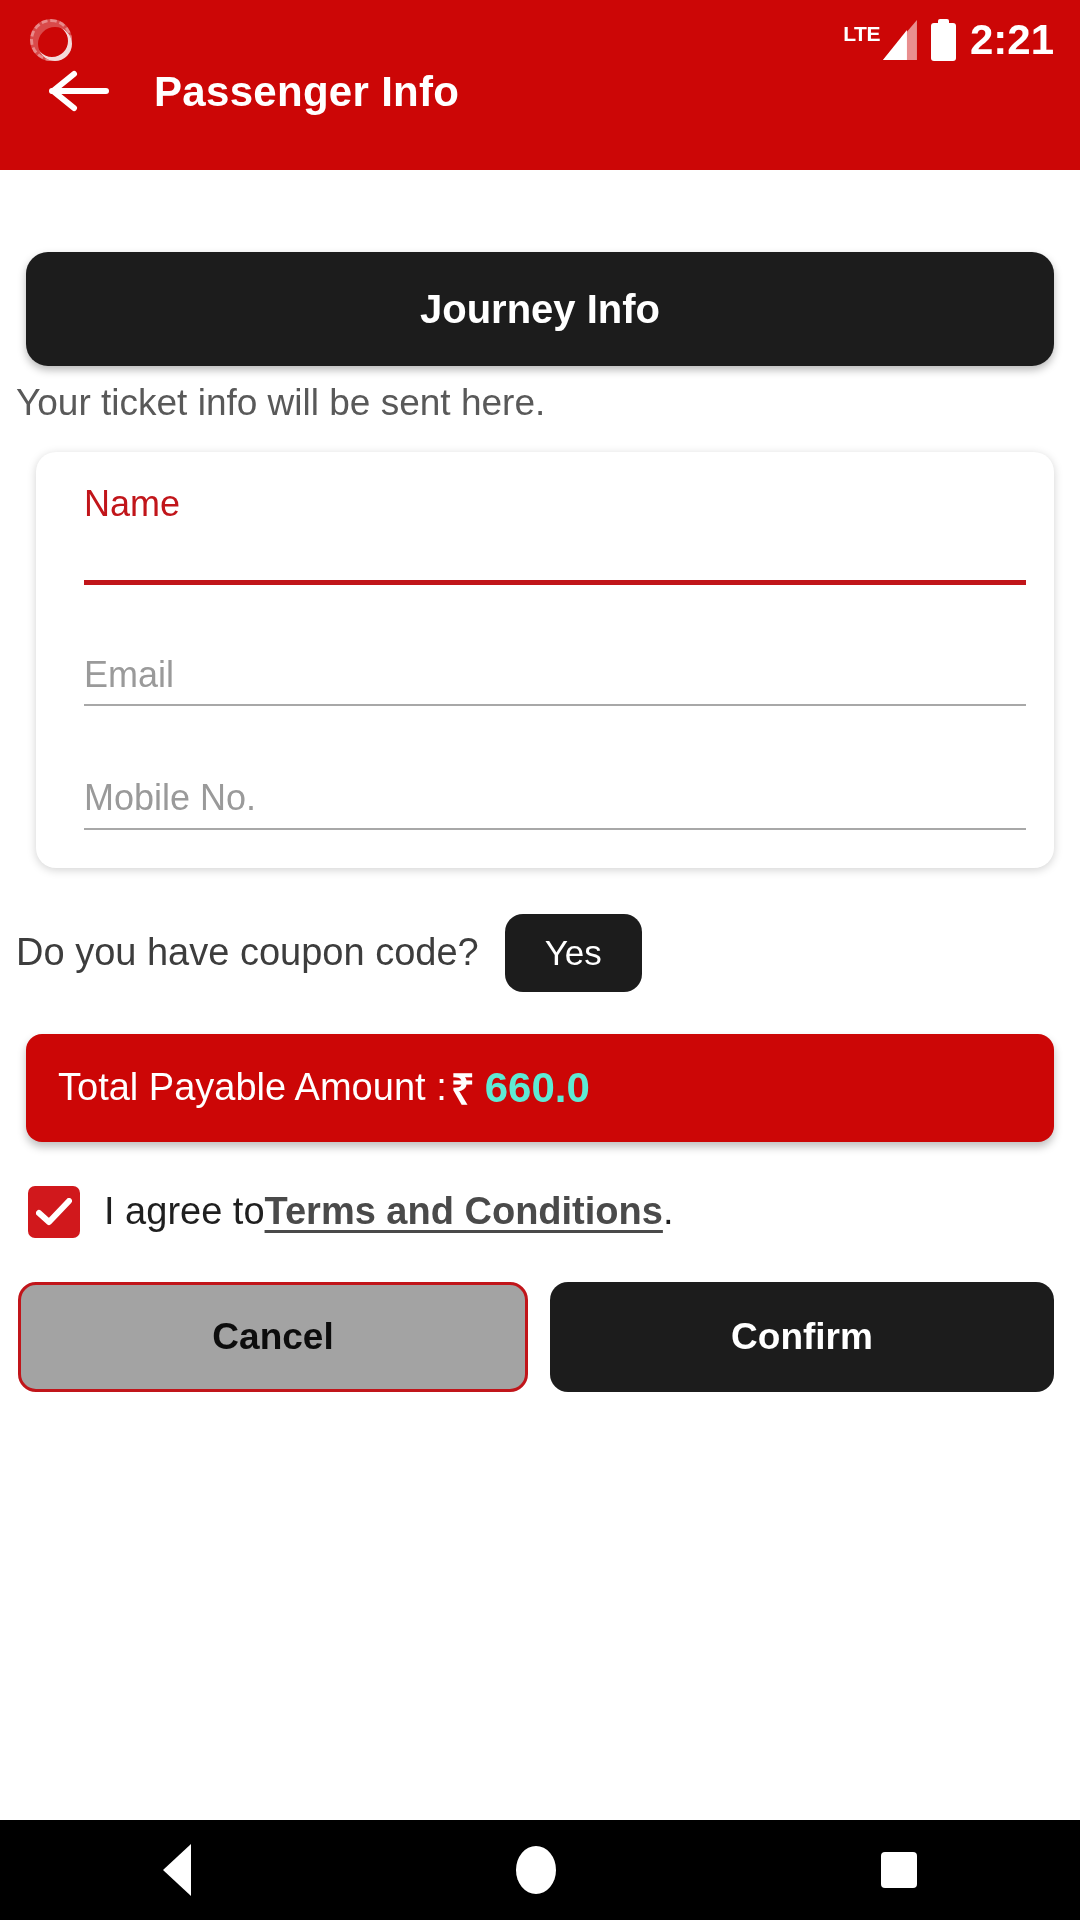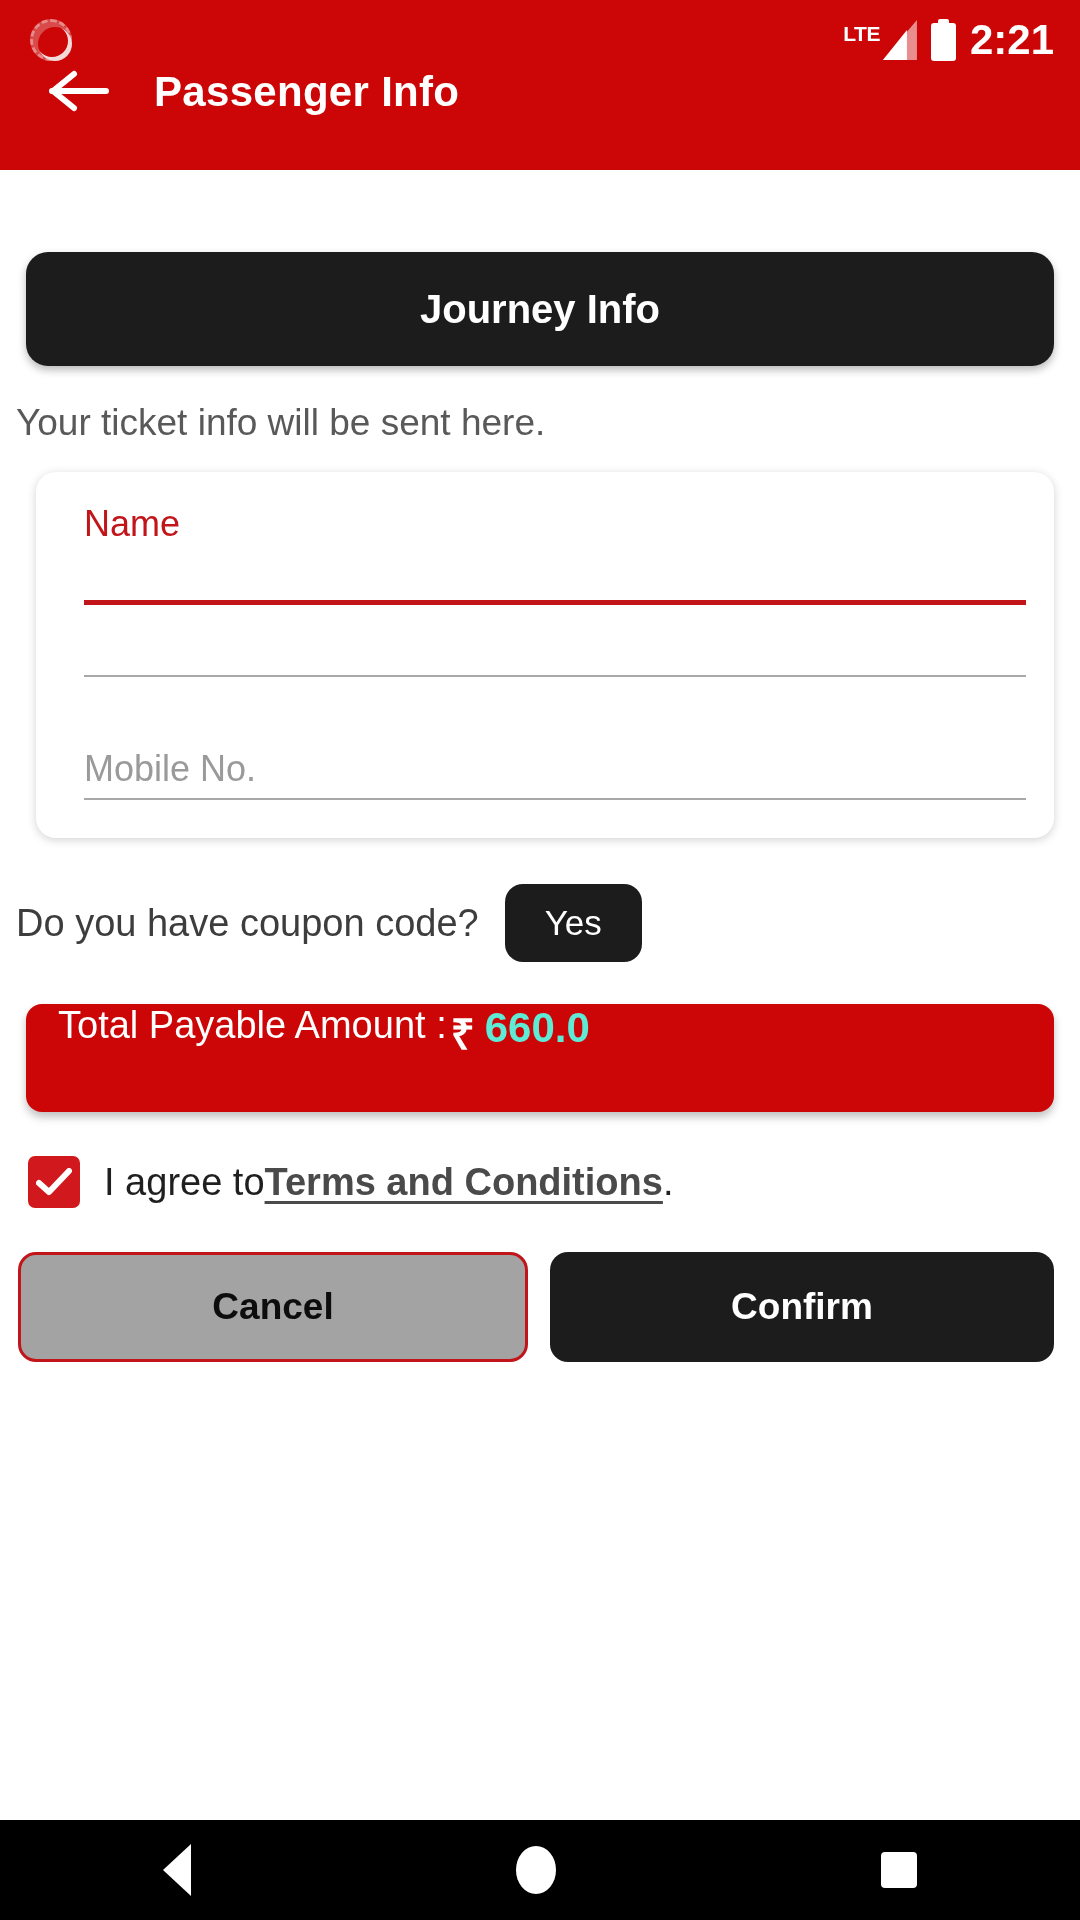--- a/index.html
+++ b/index.html
@@ -63,21 +63,21 @@
   .content { position:absolute; top:184px; left:0; width:1080px; }
 
   .journey-btn {
     margin:68px 26px 0 26px; height:114px; background:#1c1c1c;
     border-radius:22px; display:flex; align-items:center; justify-content:center;
     box-shadow:0 4px 8px rgba(0,0,0,.28);
   }
   .journey-btn span { color:#fff; font-size:40px; font-weight:bold; }
 
   .subtitle {
-    margin:36px 0 0 16px; color:#595959; font-size:37px; letter-spacing:0px;
+    margin:16px 0 0 16px; color:#595959; font-size:37px; letter-spacing:0px;
   }
 
   .form-card {
     margin:28px 26px 0 36px; background:#fff;
     border-radius:20px; box-shadow:0 2px 10px rgba(0,0,0,.18);
     padding:32px 28px 38px 24px;
   }
   .field { padding:0 0 0 24px; }
   .field .lbl { font-size:36px; line-height:1.1; }
   .field .lbl.active { color:#c1151a; }
@@ -92,21 +92,21 @@
   }
   .coupon-row .q { font-size:38px; color:#3d3d3d; }
   .yes-btn {
     background:#1c1c1c; color:#fff; border-radius:18px;
     padding:0 40px; height:78px; display:flex; align-items:center; justify-content:center;
     font-size:35px; cursor:pointer;
   }
 
   .total-banner {
     margin:42px 26px 0 26px; height:108px; background:#cc0606;
-    border-radius:16px; display:flex; padding-left:32px;
+    border-radius:16px; display:flex; align-items:center; padding-left:32px;
     box-shadow:0 5px 9px rgba(0,0,0,.25);
   }
   .total-banner .t-label { color:#fff; font-size:38px; }
   .total-banner .t-rupee { color:#fff; font-size:42px; font-weight:bold; margin:0 10px 0 4px; }
   .total-banner .t-amt { color:#5eead4; font-size:42px; font-weight:bold; }
 
   .agree-row { display:flex; align-items:center; margin:44px 0 0 28px; gap:24px; }
   .checkbox {
     width:52px; height:52px; background:#d1181c; border-radius:7px;
     display:flex; align-items:center; justify-content:center; cursor:pointer;
@@ -177,20 +177,21 @@
     </div>
 
     <div class="subtitle">Your ticket info will be sent here.</div>
 
     <div class="form-card">
       <div class="field name">
         <div class="lbl active">Name</div>
         <div class="line"></div>
       </div>
       <div class="field email">
+        <div class="lbl ph">Email</div>
         <div class="line thin"></div>
       </div>
       <div class="field mobile">
         <div class="lbl ph">Mobile No.</div>
         <div class="line thin"></div>
       </div>
     </div>
 
     <div class="coupon-row">
       <span class="q">Do you have coupon code?</span>

